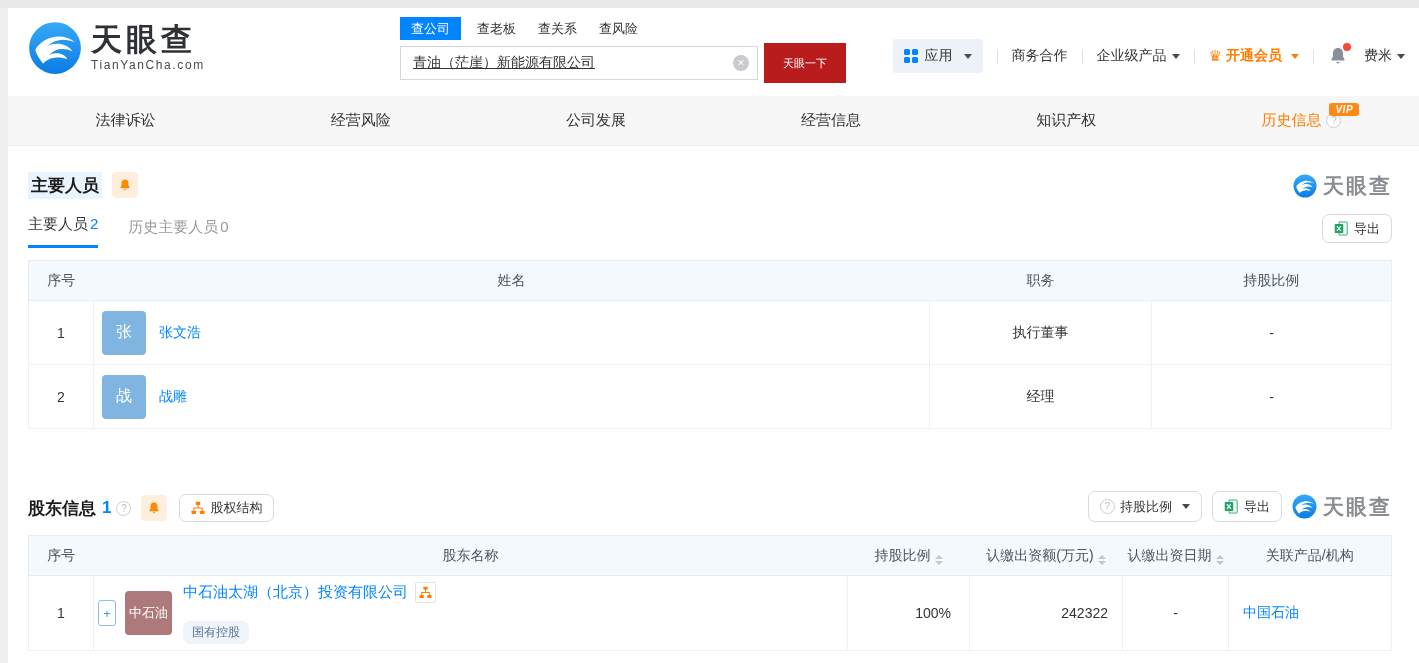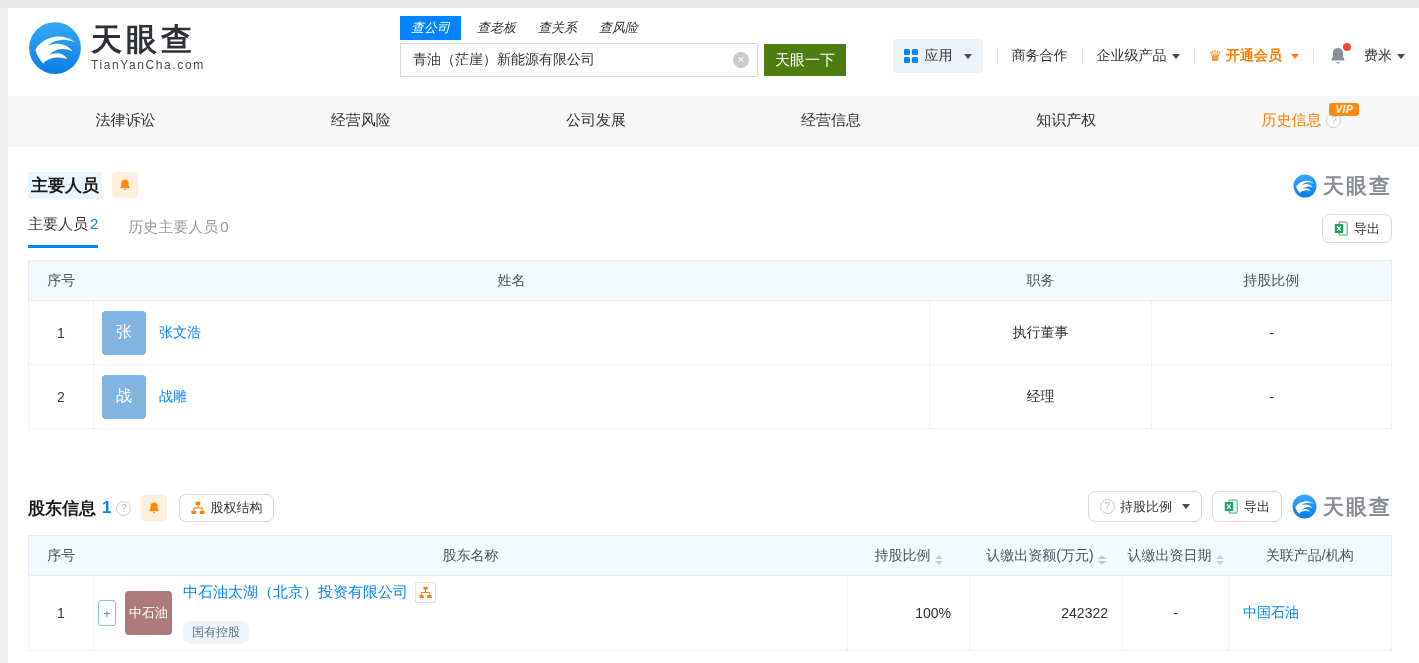--- a/index.html
+++ b/index.html
@@ -14,30 +14,30 @@
   .logo { position:absolute; left:20px; top:13px; display:flex; align-items:center; gap:9px; }
   .logo-circle { width:54px; height:54px; }
   .brand-cn { font-size:31px; font-weight:bold; color:#2e3237; letter-spacing:4px; line-height:1; }
   .brand-en { font-size:12px; color:#4a4a4a; letter-spacing:1.6px; margin-top:3px; }
   .banner { position:absolute; left:160px; top:17px; width:228px; height:48px; background:#e23c3c;
     color:#fff; font-weight:bold; display:flex; flex-direction:column; justify-content:center; align-items:center; }
   .banner .l1 { font-size:13.5px; letter-spacing:1px; }
   .banner .l2 { font-size:13px; margin-top:4px; }
 
   .search { position:absolute; left:392px; top:9px; }
-  .search-tabs { display:flex; align-items:flex-end; font-size:13px; height:23px;font-style:italic; }
+  .search-tabs { display:flex; font-size:13px; height:23px; }
   .search-tab { margin-right:22px; color:#333; cursor:pointer; padding:3px 0; }
   .search-tab.active { background:#0084ff; color:#fff; padding:3px 11px; margin-right:16px; }
   .search-row { display:flex; align-items:center; margin-top:3px; }
   .search-input-wrap { position:relative; }
   .search-input { width:358px; height:34px; border:1px solid #d3d6db; padding:0 48px 0 12px;
-    font-size:14px; color:#333; outline:none; font-family:inherit; }
+    font-size:14px; color:#333; outline:none; font-family:inherit;text-decoration:underline; }
   .clear-icon { position:absolute; right:9px; top:9px; width:16px; height:16px; border-radius:50%;
     background:#c9cbcf; color:#fff; font-size:9px; display:flex; align-items:center; justify-content:center; cursor:pointer; }
-  .search-btn { width:82px; height:32px; background:#4d7c0f; color:#fff; font-size:15px; border:none;
+  .search-btn { width:82px; height:40px; background:#b91c1c; color:#fff; font-size:11px; border:none;
     margin-left:6px; cursor:pointer; font-family:inherit; }
 
   .hnav { position:absolute; right:14px; top:31px; display:flex; align-items:center; font-size:14px; color:#333; }
   .apps-chip { background:#edf2f9; border-radius:3px; height:34px; padding:0 11px; display:flex;
     align-items:center; gap:6px; cursor:pointer; }
   .grid-icon { width:15px; height:15px; display:grid; grid-template-columns:6px 6px; grid-template-rows:6px 6px; gap:2px; }
   .grid-icon i { background:#0084ff; border-radius:1.5px; }
   .caret { width:0; height:0; border-left:4px solid transparent; border-right:4px solid transparent;
     border-top:5px solid #4a4a4a; margin-left:5px; display:inline-block; }
   .caret.orange { border-top-color:#ff7d00; }

